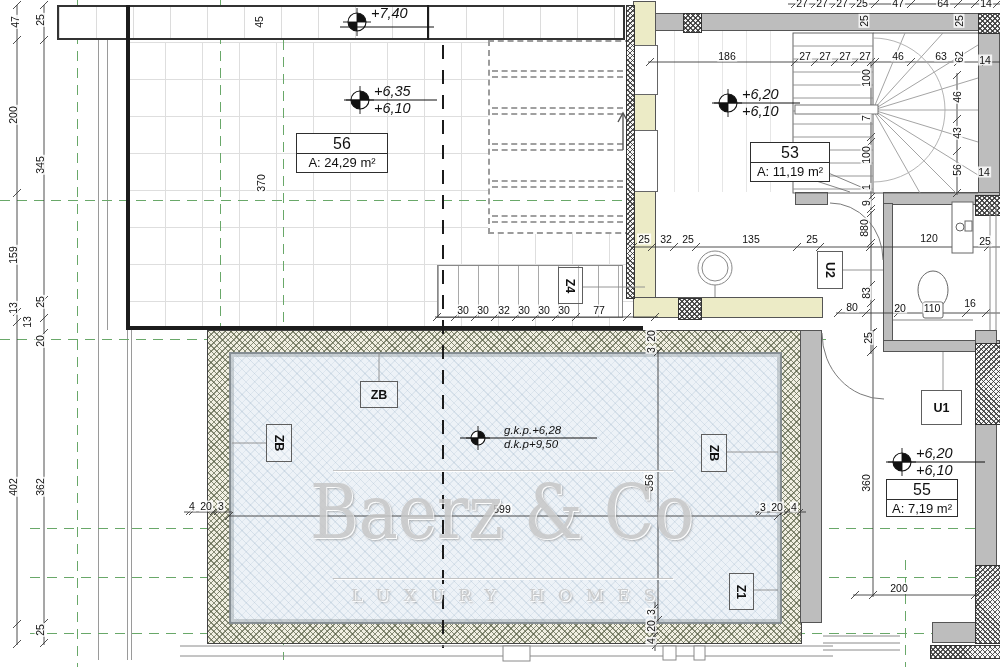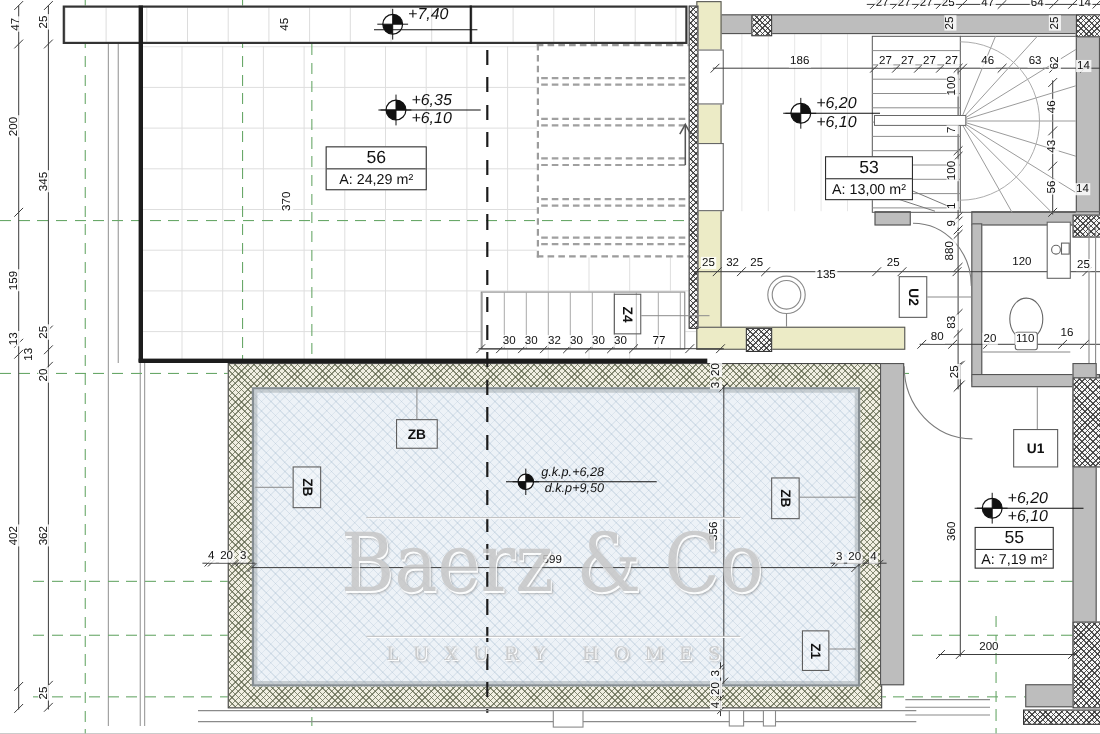--- a/index.html
+++ b/index.html
@@ -278,21 +278,21 @@
       </g>
     </g>
   </svg>
 
   <div class="roombox" style="left:296px;top:133px;width:92px;height:40px;">
     <span class="num">56</span>
     <span class="area">A: 24,29 m²</span>
   </div>
   <div class="roombox" style="left:706px;top:142px;width:80px;height:40px;margin-left:44px;">
     <span class="num">53</span>
-    <span class="area">A: 13,00 m²</span>
+    <span class="area">A: 11,19 m²</span>
   </div>
   <div class="roombox" style="left:886px;top:479px;width:72px;height:38px;">
     <span class="num">55</span>
     <span class="area">A: 7,19 m²</span>
   </div>
 
   <div>
       <div class="zone" style="left: 266px; top: 424px; width: 26px; height: 38px;">
         <span class="vert">ZB</span>
       </div>
@@ -324,21 +324,21 @@
         <span>+6,10</span>
       </div>
       <div class="lvl" style="left: 742px; top: 86px;">
         <span>+6,20</span>
         <span>+6,10</span>
       </div>
       <div class="lvl" style="left: 916px; top: 445px;">
         <span>+6,20</span>
         <span>+6,10</span>
       </div>
-      <div class="lvl small" style="left: 492px; top: 424px; text-align: right;">
+      <div class="lvl small" style="left: 504px; top: 424px;">
         <span>g.k.p.+6,28</span>
         <span>d.k.p+9,50</span>
       </div>
     </div>
   <div>
       <span class="dim rot" style="left: 15px; top: 22px;">47</span>
       <span class="dim rot" style="left: 13px; top: 115px;">200</span>
       <span class="dim rot" style="left: 13px; top: 255px;">159</span>
       <span class="dim rot" style="left: 13px; top: 308px;">13</span>
       <span class="dim rot" style="left: 13px; top: 487px;">402</span>
@@ -383,21 +383,21 @@
       <span class="dim" style="left: 852px; top: 307px;">80</span>
       <span class="dim" style="left: 900px; top: 308px;">20</span>
       <span class="dim" style="left: 932px; top: 308px;">110</span>
       <span class="dim" style="left: 970px; top: 303px;">16</span>
       <span class="dim rot" style="left: 868px; top: 338px;">25</span>
       <span class="dim" style="left: 929px; top: 238px;">120</span>
       <span class="dim" style="left: 985px; top: 241px;">25</span>
       <span class="dim" style="left: 644px; top: 239px;">25</span>
       <span class="dim" style="left: 666px; top: 239px;">32</span>
       <span class="dim" style="left: 688px; top: 239px;">25</span>
-      <span class="dim" style="left: 751px; top: 250px;">135</span>
+      <span class="dim" style="left: 751px; top: 239px;">135</span>
       <span class="dim" style="left: 812px; top: 239px;">25</span>
       <span class="dim" style="left: 463px; top: 310px;">30</span>
       <span class="dim" style="left: 483px; top: 310px;">30</span>
       <span class="dim" style="left: 504px; top: 310px;">32</span>
       <span class="dim" style="left: 524px; top: 310px;">30</span>
       <span class="dim" style="left: 544px; top: 310px;">30</span>
       <span class="dim" style="left: 564px; top: 310px;">30</span>
       <span class="dim" style="left: 599px; top: 310px;">77</span>
       <span class="dim" style="left: 502px; top: 509px;">599</span>
       <span class="dim rot" style="left: 649px; top: 483px;">356</span>

